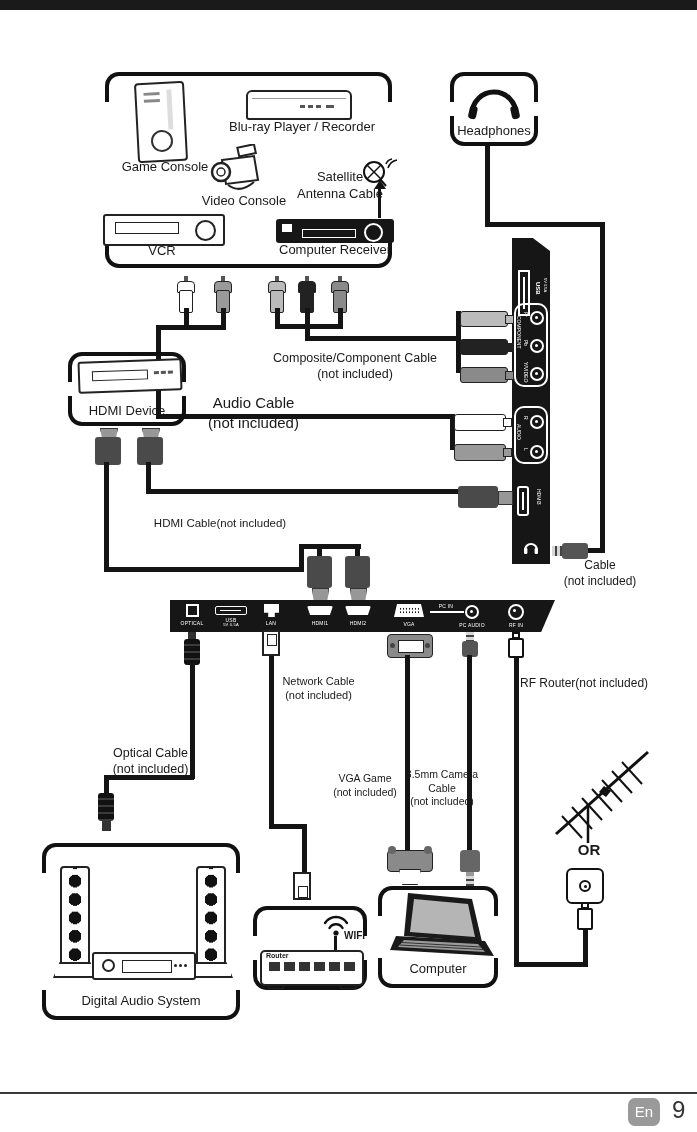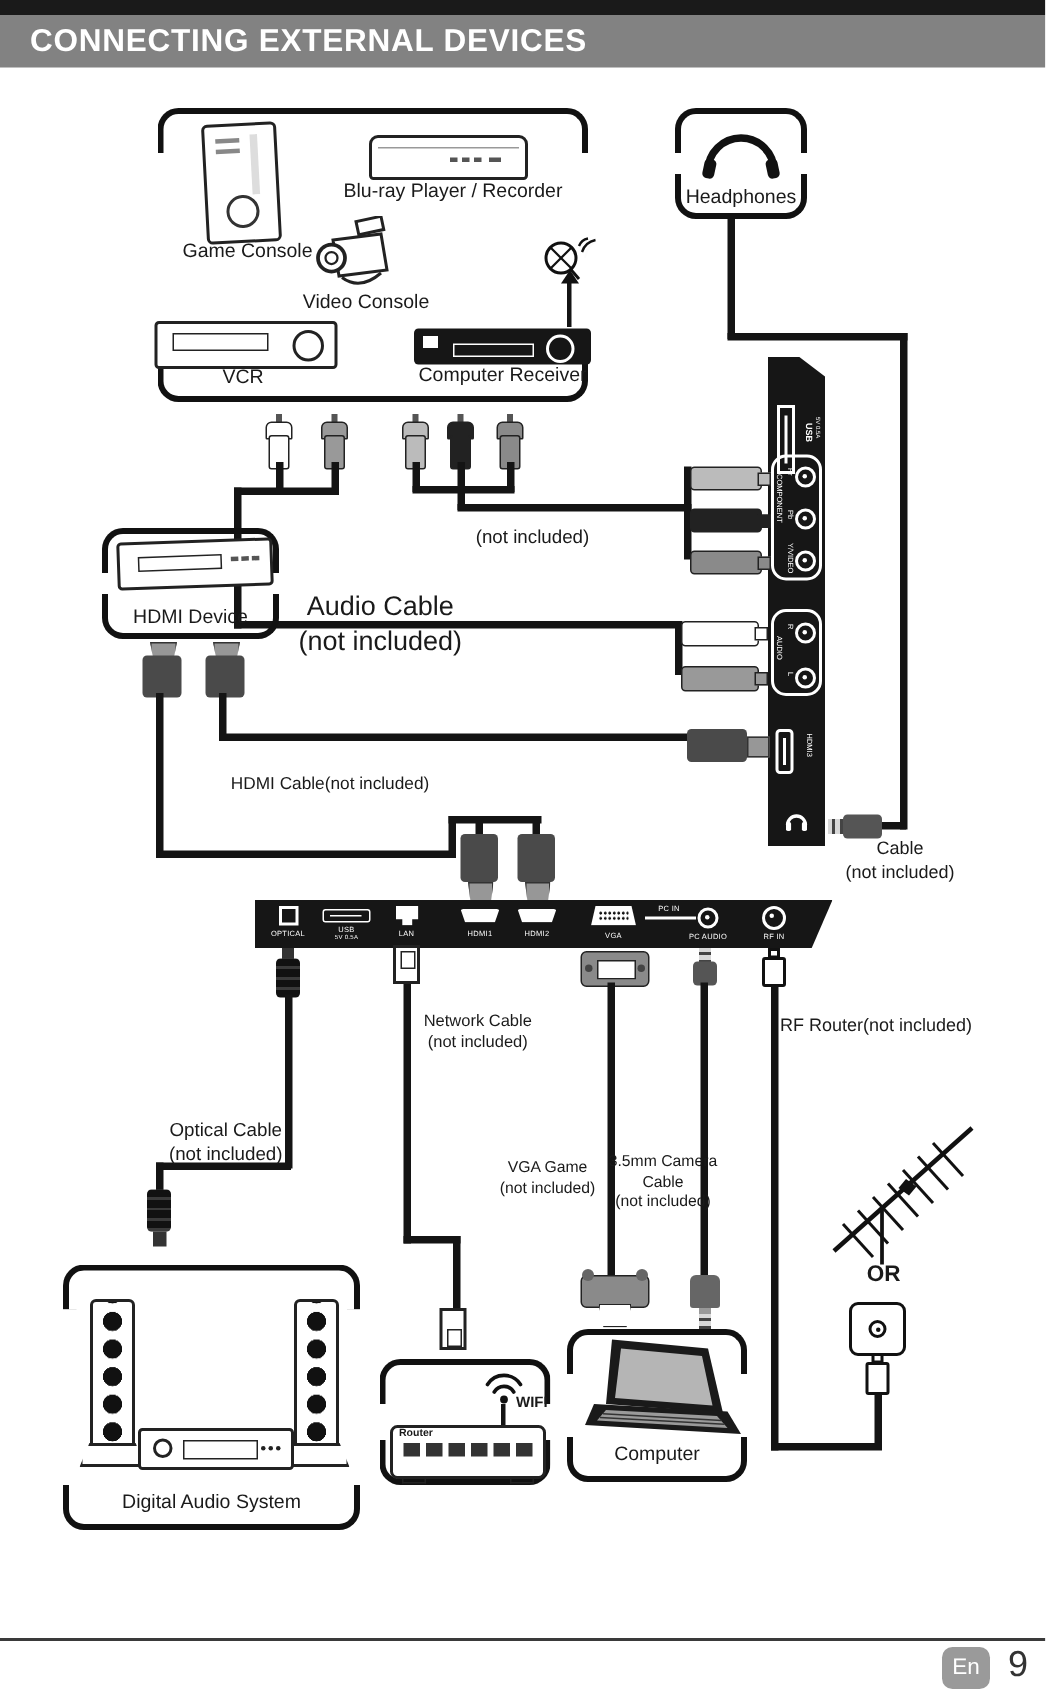--- a/index.html
+++ b/index.html
@@ -45,23 +45,20 @@
   .footer-rule{position:absolute;left:0;top:1092px;width:697px;height:2px;background:#3a3a3a;}
   .badge{position:absolute;left:628px;top:1098px;width:32px;height:28px;background:#9a9a9a;border-radius:7px;color:#fff;font-size:15px;text-align:center;line-height:28px;}
   .pageno{position:absolute;left:672px;top:1096px;font-size:24px;color:#333;}
 </style>
 </head>
 <body>
 
 <div class="page">
 
   <div class="topstrip"></div>
-  <div class="hdr">
-    <div class="t">CONNECTING EXTERNAL DEVICES</div>
-  </div>
 
   <div class="bbox" style="left:105px;top:72px;width:287px;height:196px;"></div>
 
   <div class="abs" style="left:136px;top:82px;width:46px;height:76px;background:#fff;border:2px solid #222;border-radius:4px;transform:rotate(-3deg);">
     <div class="abs" style="left:7px;top:8px;width:16px;height:3px;background:#888;"></div>
     <div class="abs" style="left:7px;top:15px;width:16px;height:3px;background:#888;"></div>
     <div class="abs" style="left:30px;top:6px;width:5px;height:40px;background:#ddd;"></div>
     <div class="abs" style="left:12px;top:46px;width:18px;height:18px;border:2.5px solid #333;border-radius:50%;"></div>
   </div>
   <div class="lbl" style="left:96px;top:159px;width:138px;">Game Console</div>
@@ -88,20 +85,24 @@
     <circle cx="14" cy="20" r="10" fill="#fff" stroke="#111" stroke-width="2"></circle>
     <line x1="7" y1="13" x2="21" y2="27" stroke="#111" stroke-width="1.5"></line>
     <line x1="7" y1="27" x2="21" y2="13" stroke="#111" stroke-width="1.5"></line>
     <line x1="20" y1="27" x2="26" y2="34" stroke="#111" stroke-width="2"></line>
     <path d="M26 12 a8 8 0 0 1 6 -5" fill="none" stroke="#111" stroke-width="1.6"></path>
     <path d="M28 16 a12 12 0 0 1 9 -8" fill="none" stroke="#111" stroke-width="1.6"></path>
     <path d="M30 20 a16 16 0 0 1 7 -11" fill="none" stroke="#111" stroke-width="1.6" opacity=".01"></path>
   </svg>
   <div class="wire" style="left:378px;top:188px;width:3px;height:30px;"></div>
   <div class="abs" style="left:374px;top:180px;width:0;height:0;border-left:6px solid transparent;border-right:6px solid transparent;border-bottom:9px solid #111;"></div>
+  <div class="lbl" style="left:288px;top:169px;width:104px;">
+    <div>Satellite</div>
+    <div>Antenna Cable</div>
+  </div>
 
   <div class="abs" style="left:103px;top:214px;width:118px;height:28px;background:#fff;border:2px solid #222;border-radius:3px;">
     <div class="abs" style="left:10px;top:6px;width:62px;height:10px;border:1.5px solid #222;"></div>
     <div class="abs" style="left:90px;top:4px;width:17px;height:17px;border:2px solid #222;border-radius:50%;"></div>
   </div>
   <div class="lbl" style="left:126px;top:243px;width:72px;">VCR</div>
 
   <div class="abs" style="left:276px;top:219px;width:118px;height:24px;background:#161616;border-radius:3px;">
     <div class="abs" style="left:6px;top:5px;width:10px;height:8px;background:#fff;"></div>
     <div class="abs" style="left:26px;top:10px;width:52px;height:7px;background:#161616;border:1.5px solid #fff;"></div>
@@ -174,21 +175,21 @@
       <i class="bod" style="background:#999;"></i>
     </div>
   <div class="wire" style="left:184px;top:308px;width:5px;height:22px;"></div>
   <div class="wire" style="left:221px;top:308px;width:5px;height:22px;"></div>
   <div class="wire" style="left:156px;top:325px;width:70px;height:5px;"></div>
   <div class="wire" style="left:156px;top:325px;width:5px;height:94px;"></div>
   <div class="wire" style="left:156px;top:414px;width:299px;height:5px;"></div>
   <div class="wire" style="left:450px;top:416px;width:5px;height:34px;"></div>
   <div class="hplug" style="left:454px;top:414px;width:50px;background:#fff;"></div>
   <div class="hplug" style="left:454px;top:444px;width:50px;background:#999;"></div>
-  <div class="lbl" style="left:196px;top:393px;width:115px;font-size:18px;text-align:center;">
+  <div class="lbl" style="left:196px;top:393px;width:115px;font-size:15px;text-align:center;">
     <div>Audio Cable</div>
     <div>(not included)</div>
   </div>
 
   <div class="rca" style="left:268px;top:276px;">
       <i class="pin"></i>
       <i class="cap" style="background:#bbb;"></i>
       <i class="bod" style="background:#bbb;"></i>
     </div>
   <div class="rca" style="left:298px;top:276px;">
@@ -204,20 +205,21 @@
   <div class="wire" style="left:275px;top:308px;width:5px;height:20px;"></div>
   <div class="wire" style="left:338px;top:308px;width:5px;height:20px;"></div>
   <div class="wire" style="left:275px;top:324px;width:68px;height:5px;"></div>
   <div class="wire" style="left:305px;top:308px;width:5px;height:32px;"></div>
   <div class="wire" style="left:305px;top:336px;width:156px;height:5px;"></div>
   <div class="wire" style="left:456px;top:311px;width:5px;height:62px;"></div>
   <div class="hplug" style="left:460px;top:311px;width:46px;height:14px;background:#bbb;"></div>
   <div class="hplug" style="left:460px;top:339px;width:46px;height:14px;background:#222;"></div>
   <div class="hplug" style="left:460px;top:367px;width:46px;height:14px;background:#8a8a8a;"></div>
   <div class="lbl" style="left:250px;top:350px;width:210px;font-size:12.5px;">
+    <div>Composite/Component Cable</div>
     <div>(not included)</div>
   </div>
 
   <div class="bbox" style="left:68px;top:352px;width:118px;height:74px;"></div>
   <div class="abs" style="left:78px;top:360px;width:100px;height:28px;background:#fff;border:2px solid #222;border-radius:3px;transform:rotate(-2deg);">
     <div class="abs" style="left:12px;top:8px;width:54px;height:8px;border:1.5px solid #222;"></div>
     <div class="abs" style="left:74px;top:10px;width:5px;height:3px;background:#555;"></div>
     <div class="abs" style="left:81px;top:10px;width:5px;height:3px;background:#555;"></div>
     <div class="abs" style="left:88px;top:10px;width:5px;height:3px;background:#555;"></div>
   </div>

